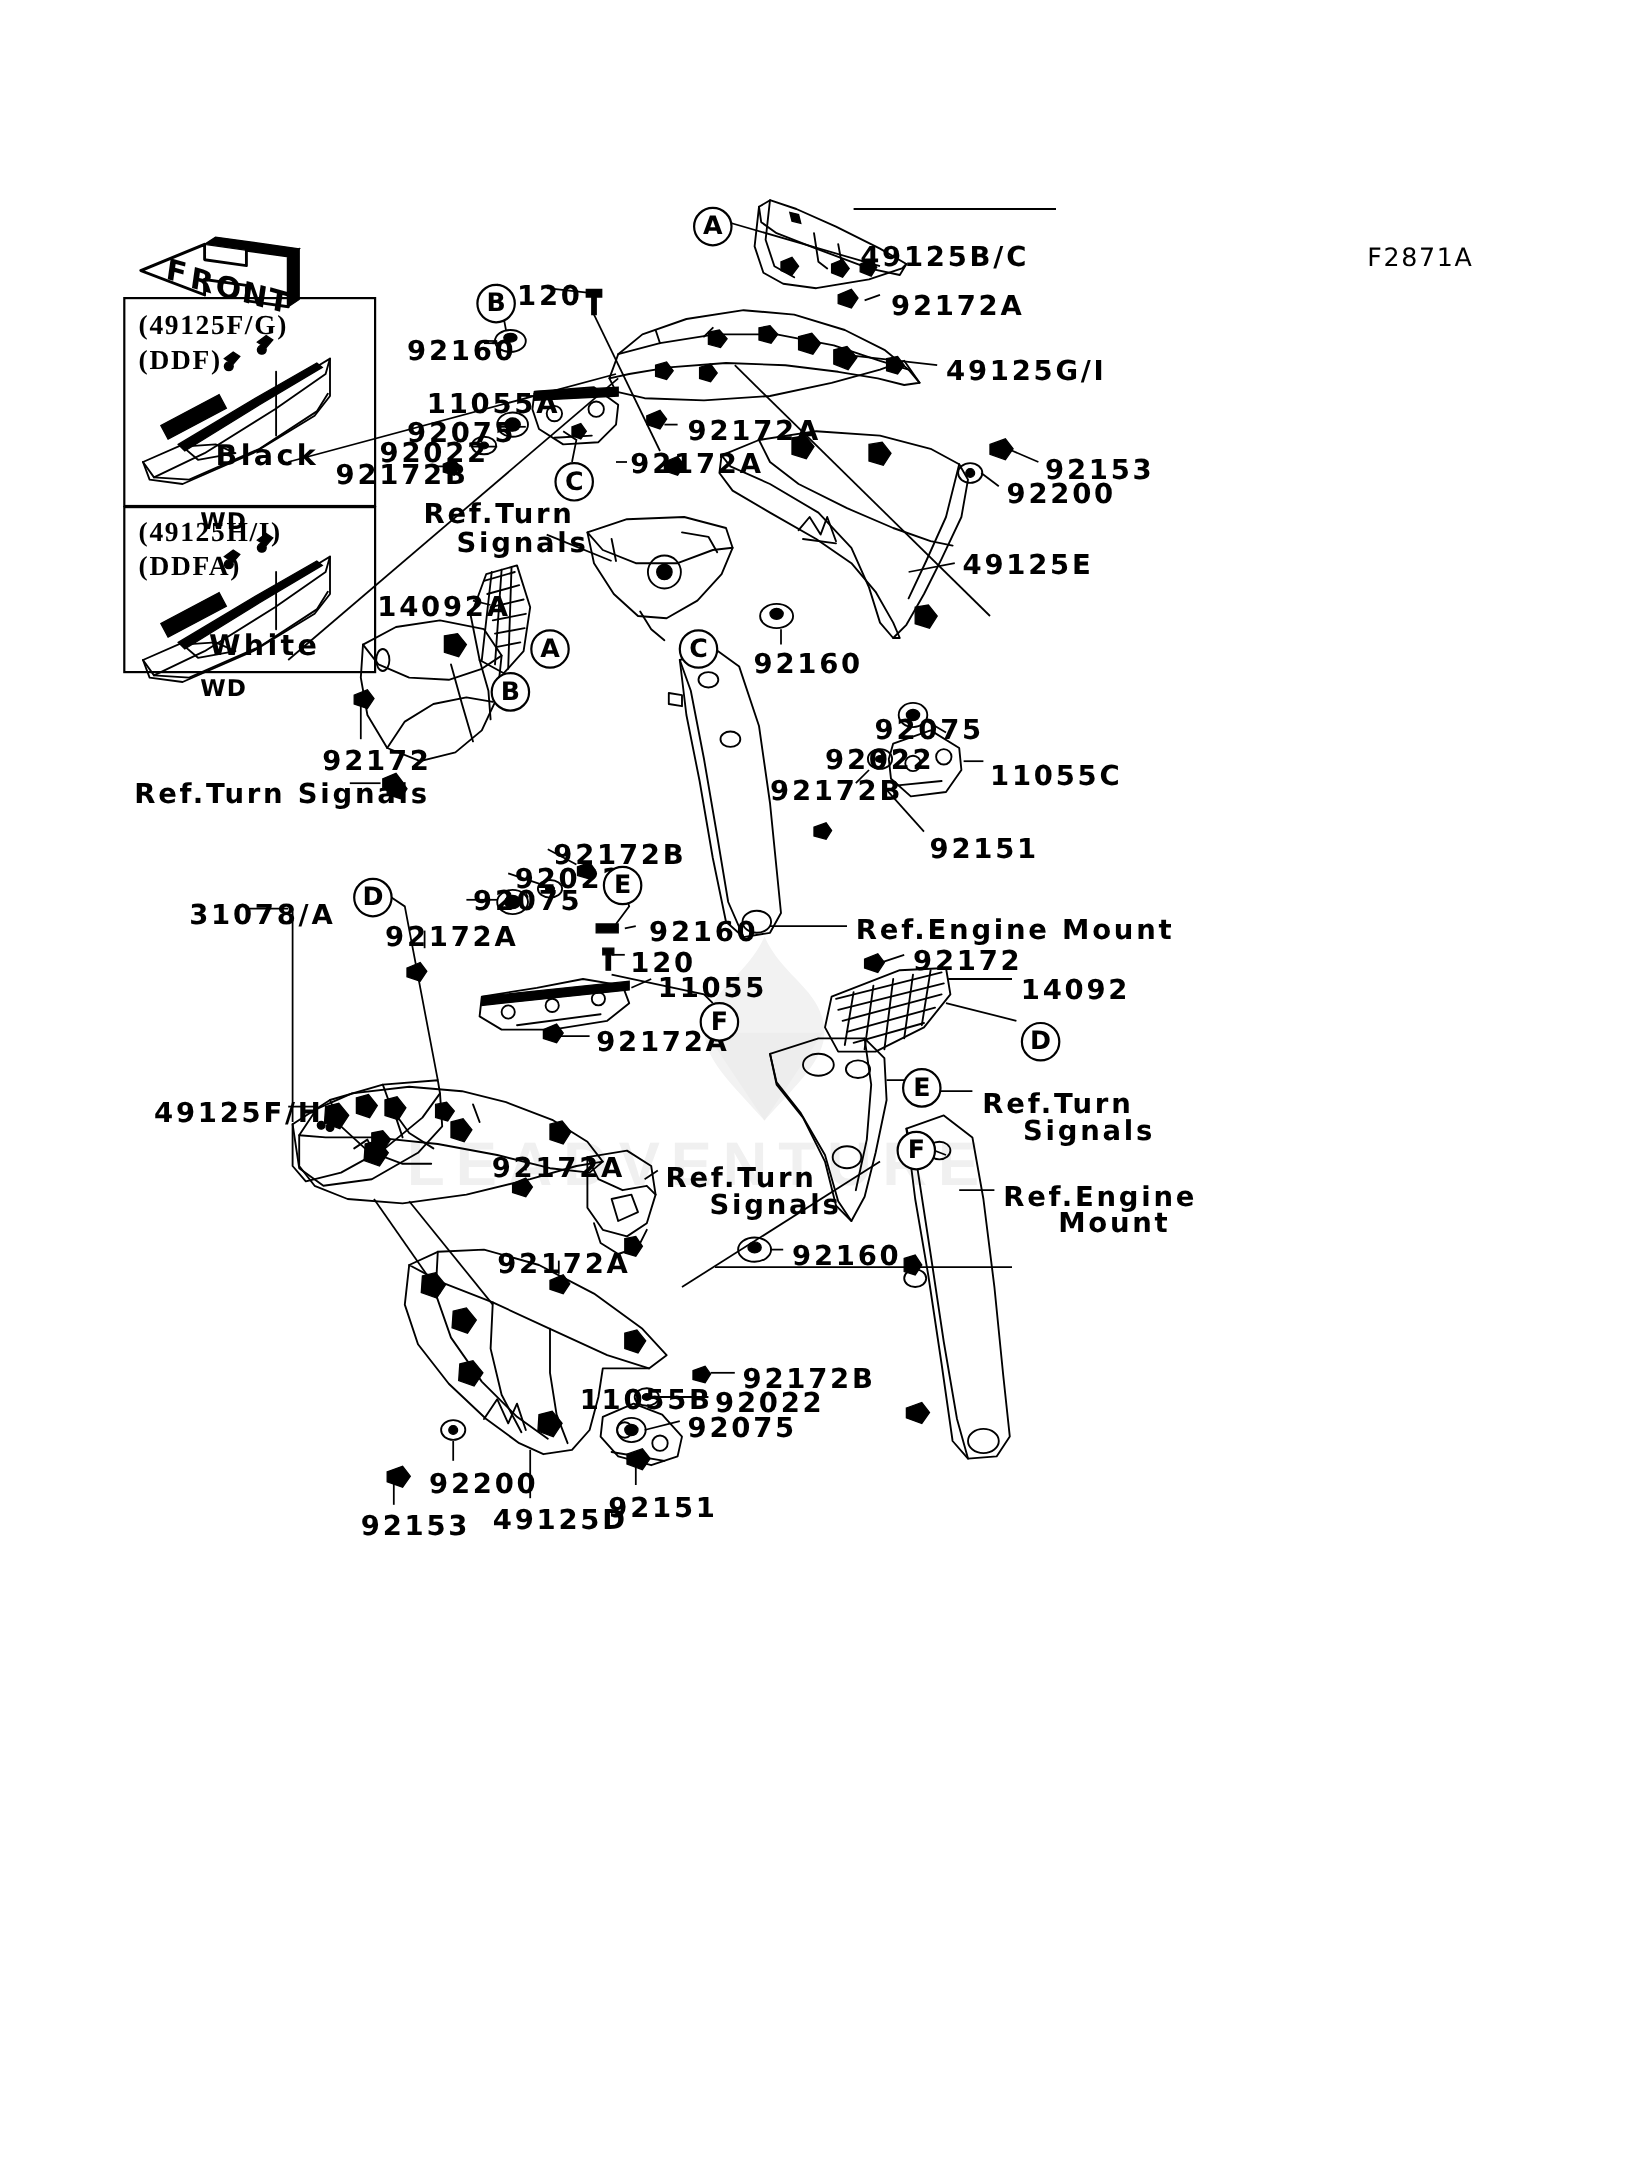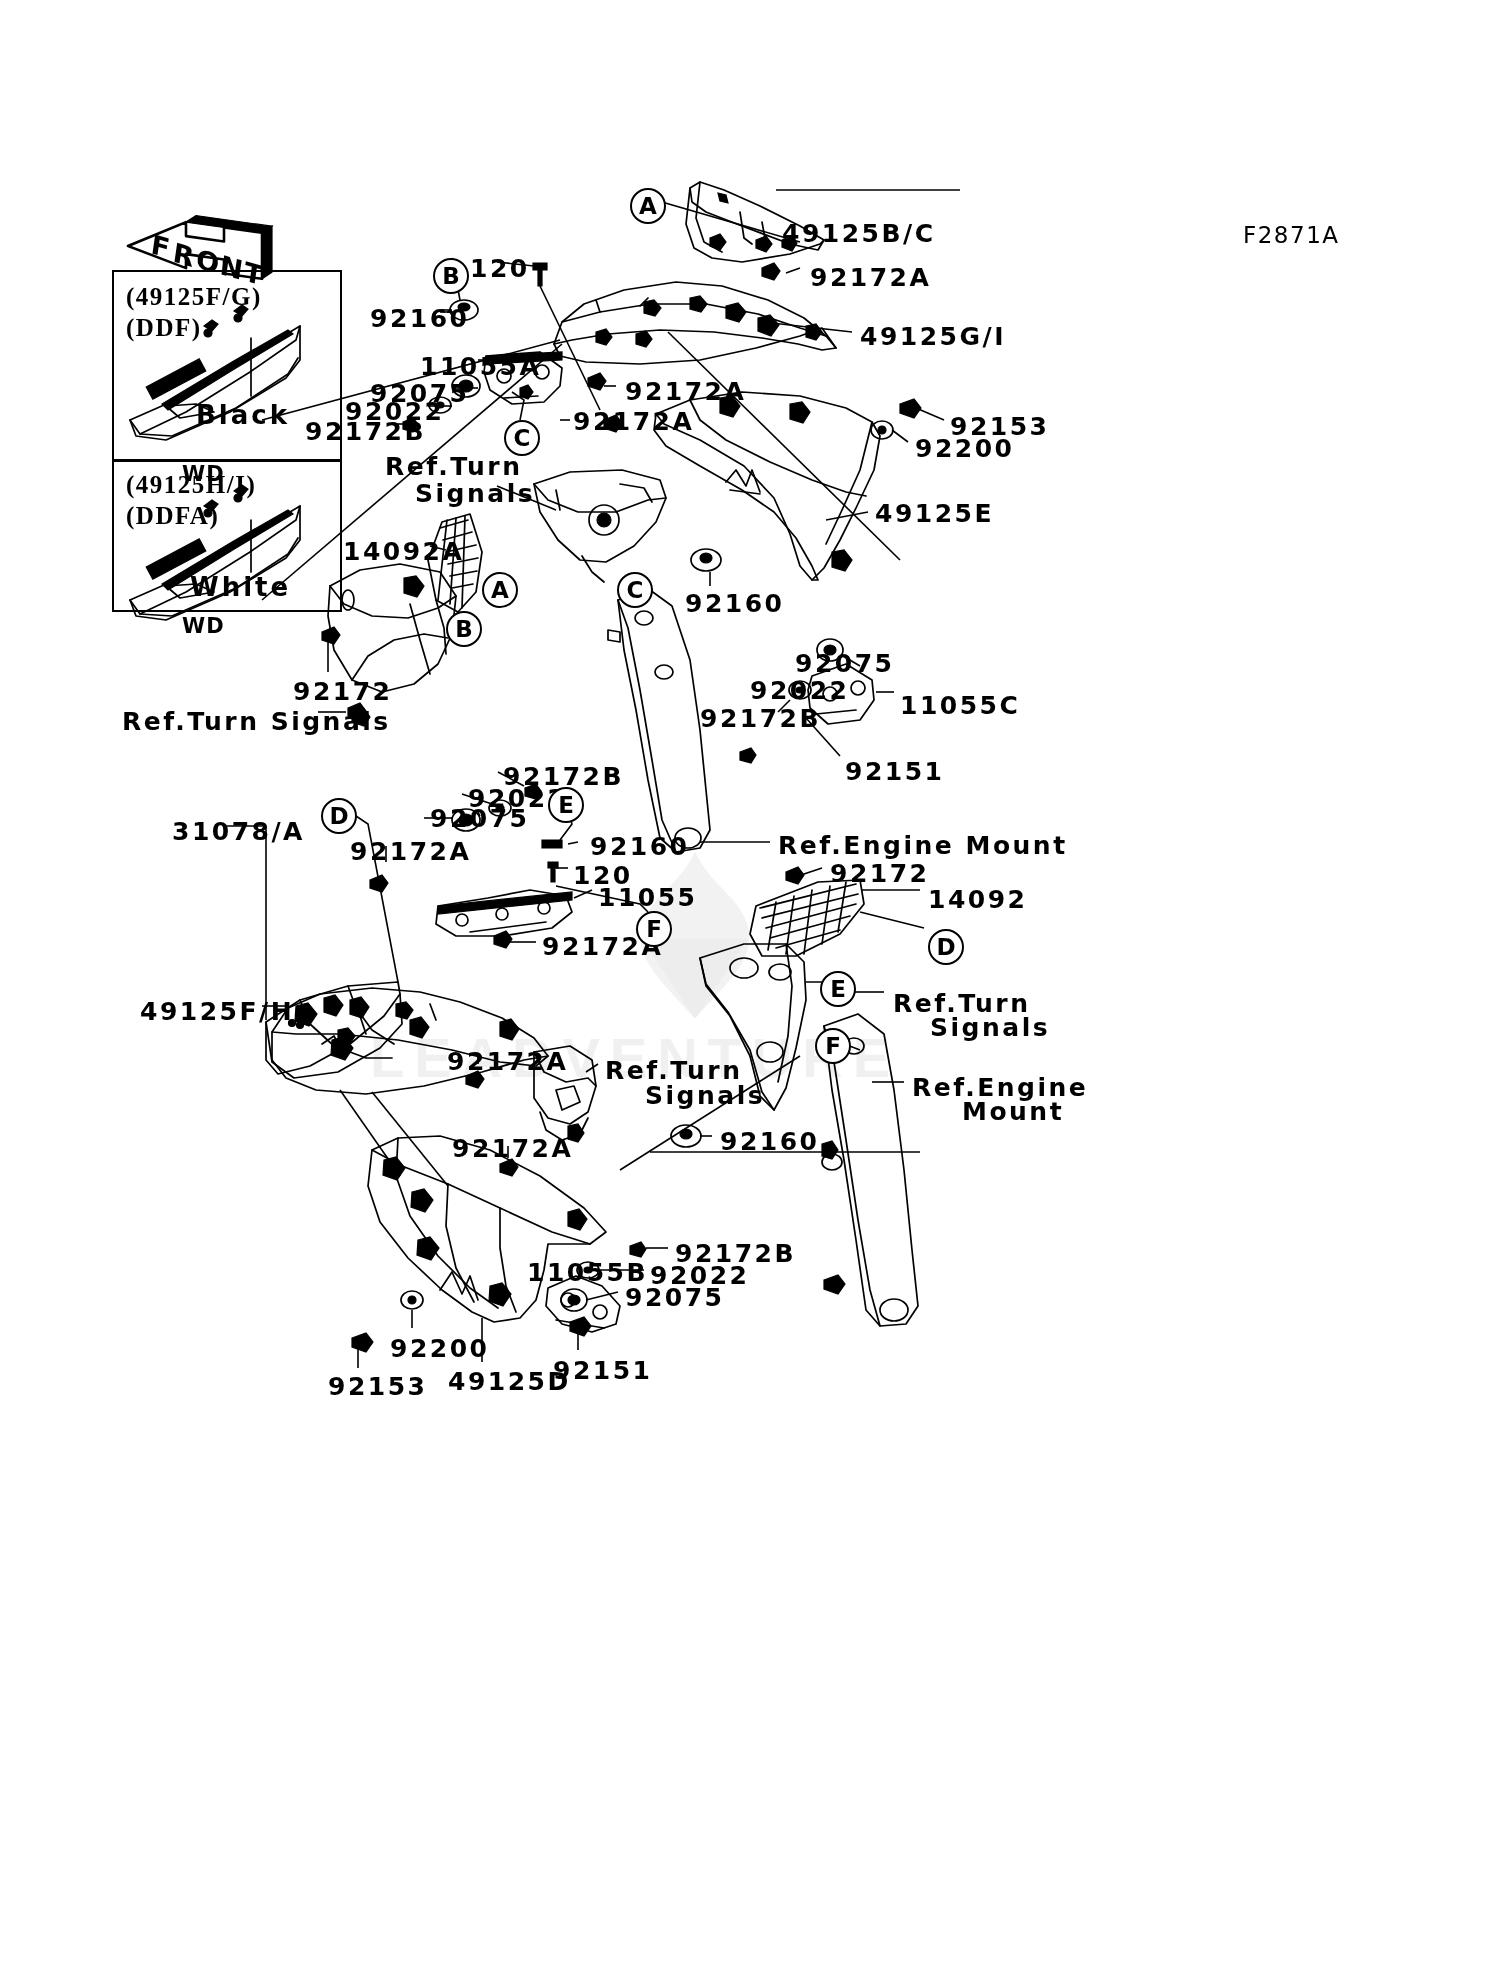--- a/index.html
+++ b/index.html
@@ -622,21 +622,21 @@
       <div class="bubble" style="left: 820px; top: 971px;">E</div>
       <div class="bubble" style="left: 815px; top: 1028px;">F</div>
     </div>
 
   <div id="label-host">
       <div class="lbl" style="left: 782px; top: 183px; margin-top: 37px;">49125B/C</div>
       <div class="lbl" style="left: 810px; top: 264px;">92172A</div>
       <div class="lbl" style="left: 470px; top: 255px;">120</div>
       <div class="lbl" style="left: 370px; top: 305px;">92160</div>
       <div class="lbl" style="left: 860px; top: 323px;">49125G/I</div>
-      <div class="lbl" style="left: 388px; top: 353px; margin-left: 32px;">11055A</div>
+      <div class="lbl" style="left: 388px; top: 353px;">11055A</div>
       <div class="lbl" style="left: 370px; top: 380px;">92075</div>
       <div class="lbl" style="left: 625px; top: 378px;">92172A</div>
       <div class="lbl" style="left: 345px; top: 398px;">92022</div>
       <div class="lbl" style="left: 573px; top: 408px;">92172A</div>
       <div class="lbl" style="left: 305px; top: 418px;">92172B</div>
       <div class="lbl" style="left: 950px; top: 413px;">92153</div>
       <div class="lbl" style="left: 915px; top: 435px;">92200</div>
       <div class="lbl" style="left: 385px; top: 453px;">Ref.Turn</div>
       <div class="lbl" style="left: 415px; top: 480px;">Signals</div>
       <div class="lbl" style="left: 875px; top: 500px;">49125E</div>

